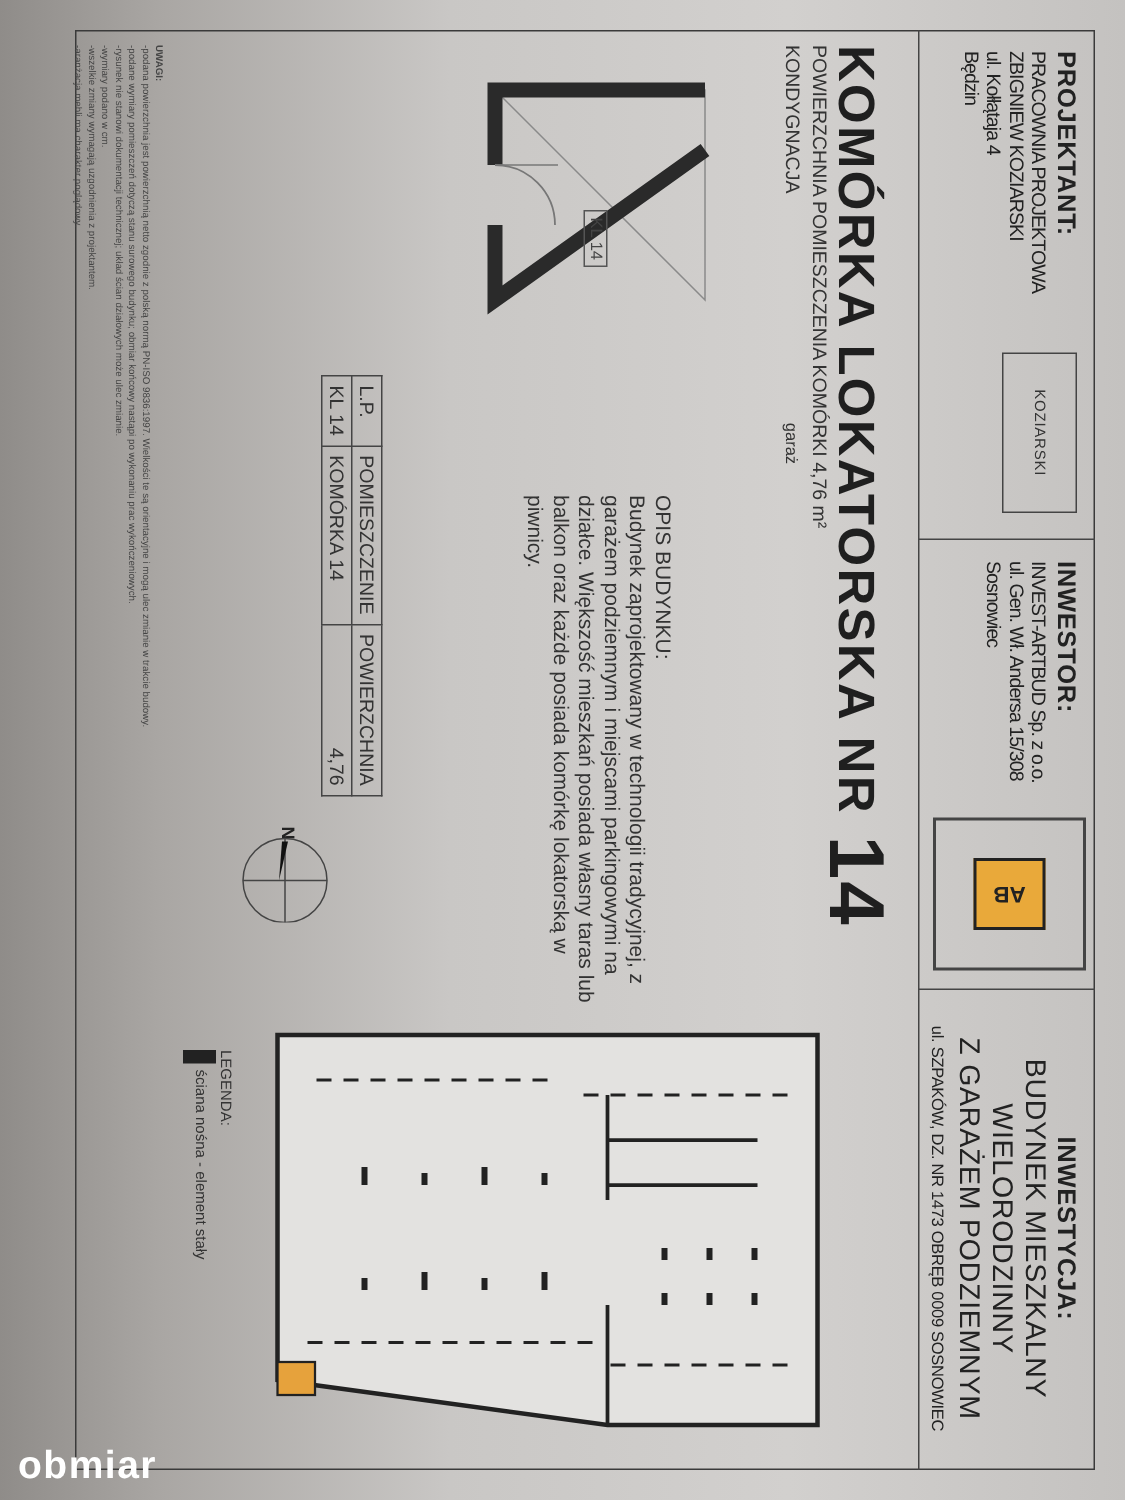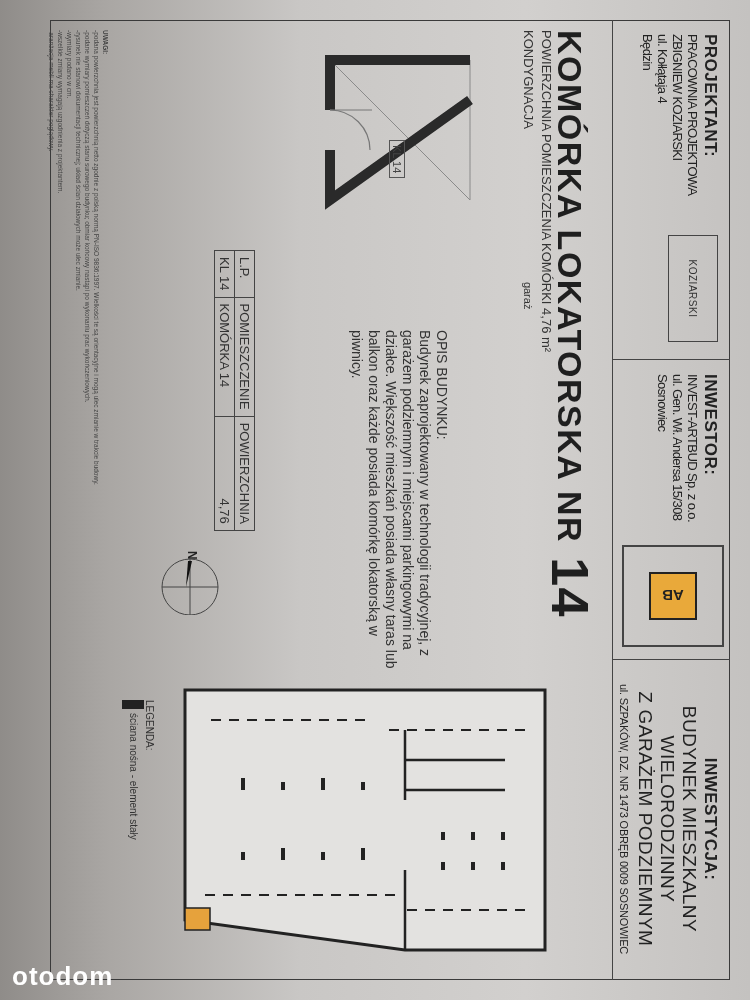--- a/index.html
+++ b/index.html
@@ -156,13 +156,13 @@
     <div style="font-weight:bold;">UWAGI:</div>
     <div>-podana powierzchnia jest powierzchnią netto zgodnie z polską normą PN-ISO 9836:1997. Wielkości te są orientacyjne i mogą ulec zmianie w trakcie budowy.</div>
     <div>-podane wymiary pomieszczeń dotyczą stanu surowego budynku; obmiar końcowy nastąpi po wykonaniu prac wykończeniowych.</div>
     <div>-rysunek nie stanowi dokumentacji technicznej; układ ścian działowych może ulec zmianie.</div>
     <div>-wymiary podano w cm.</div>
     <div>-wszelkie zmiany wymagają uzgodnienia z projektantem.</div>
     <div>-aranżacja mebli ma charakter poglądowy.</div>
   </div>
 </div>
 
-<div class="watermark">otodom</div>
+<div class="watermark">obmiar</div>
 
 </body></html>

